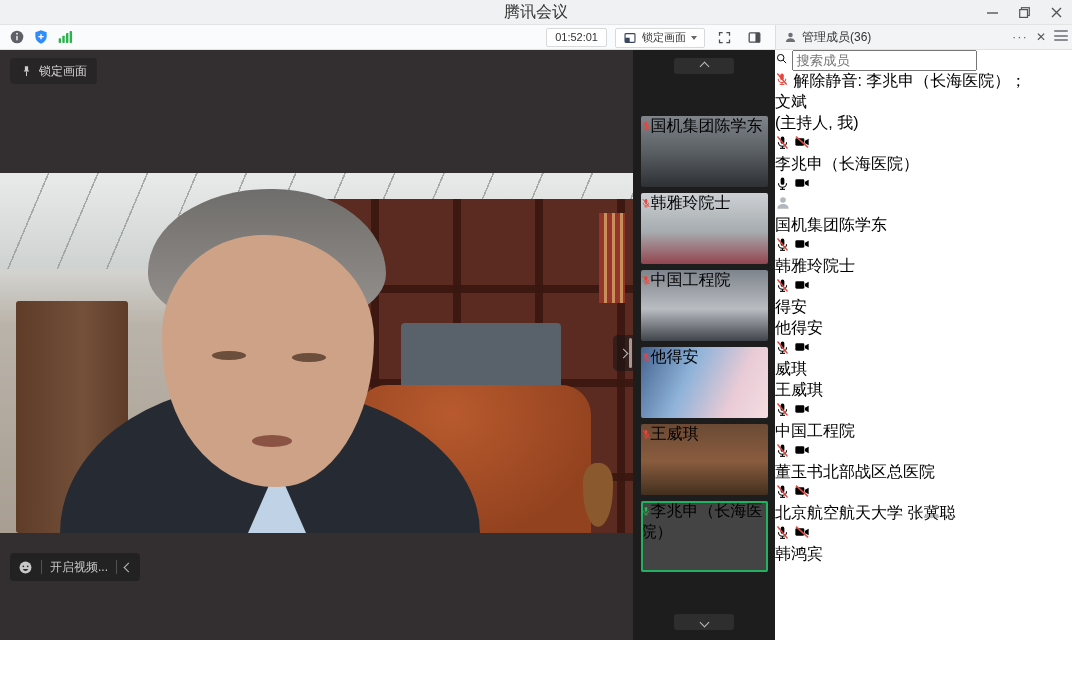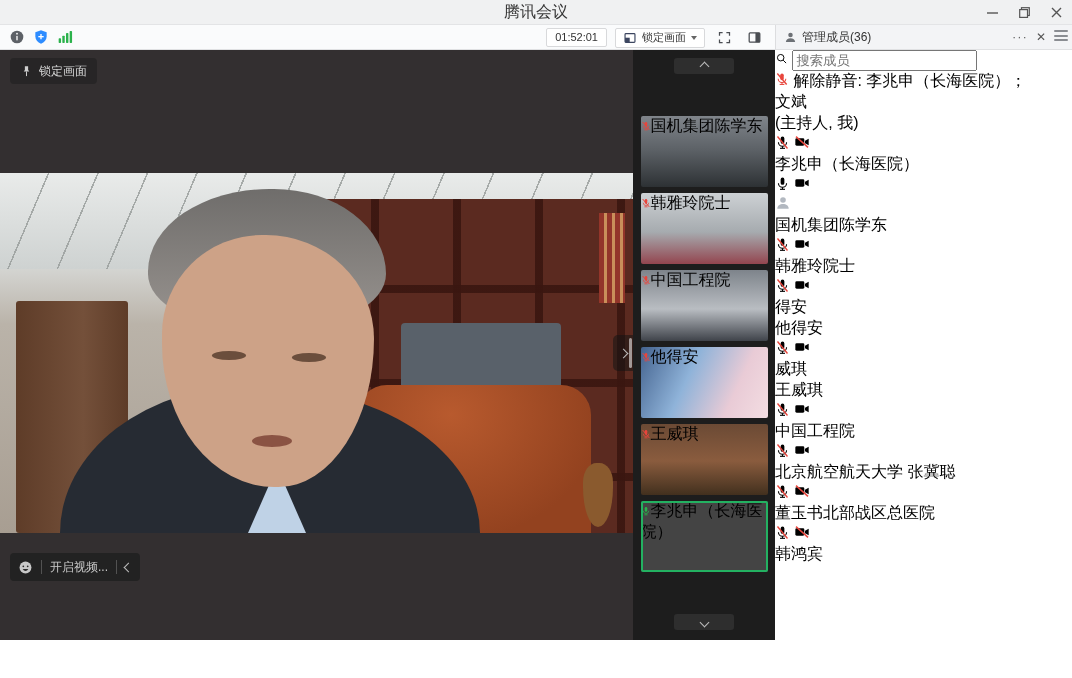--- a/index.html
+++ b/index.html
@@ -531,37 +531,37 @@
                 <line x1="4" y1="2.5" x2="20" y2="21.5" stroke="#e8453c" stroke-width="2.2"></line>
               </svg>
             <svg class="ic cam-on" width="16" height="16" viewBox="0 0 24 24">
                 <use href="#sym-cam"></use>
               </svg>
           </div>
         </div>
 
 
         <div class="mrow">
+          <div class="av av-doc"></div>
+          <div class="mname">董玉书北部战区总医院</div>
+          <div class="mstate">
+            <svg class="ic mic-muted" width="15" height="15" viewBox="0 0 24 24">
+                <use href="#sym-mic"></use>
+                <line x1="4" y1="2.5" x2="20" y2="21.5" stroke="#e8453c" stroke-width="2.2"></line>
+              </svg>
+            <svg class="ic cam-off" width="16" height="16" viewBox="0 0 24 24">
+                <use href="#sym-cam"></use>
+                <line x1="3" y1="4" x2="21" y2="20" stroke="#e8453c" stroke-width="2.2"></line>
+              </svg>
+          </div>
+        </div>
+
+        <div class="mrow">
           <div class="av av-city"></div>
           <div class="mname">北京航空航天大学 张冀聪</div>
-          <div class="mstate">
-            <svg class="ic mic-muted" width="15" height="15" viewBox="0 0 24 24">
-                <use href="#sym-mic"></use>
-                <line x1="4" y1="2.5" x2="20" y2="21.5" stroke="#e8453c" stroke-width="2.2"></line>
-              </svg>
-            <svg class="ic cam-off" width="16" height="16" viewBox="0 0 24 24">
-                <use href="#sym-cam"></use>
-                <line x1="3" y1="4" x2="21" y2="20" stroke="#e8453c" stroke-width="2.2"></line>
-              </svg>
-          </div>
-        </div>
-
-        <div class="mrow">
-          <div class="av av-doc"></div>
-          <div class="mname">董玉书北部战区总医院</div>
           <div class="mstate">
             <svg class="ic mic-muted" width="15" height="15" viewBox="0 0 24 24">
                 <use href="#sym-mic"></use>
                 <line x1="4" y1="2.5" x2="20" y2="21.5" stroke="#e8453c" stroke-width="2.2"></line>
               </svg>
             <svg class="ic cam-off" width="16" height="16" viewBox="0 0 24 24">
                 <use href="#sym-cam"></use>
                 <line x1="3" y1="4" x2="21" y2="20" stroke="#e8453c" stroke-width="2.2"></line>
               </svg>
           </div>

